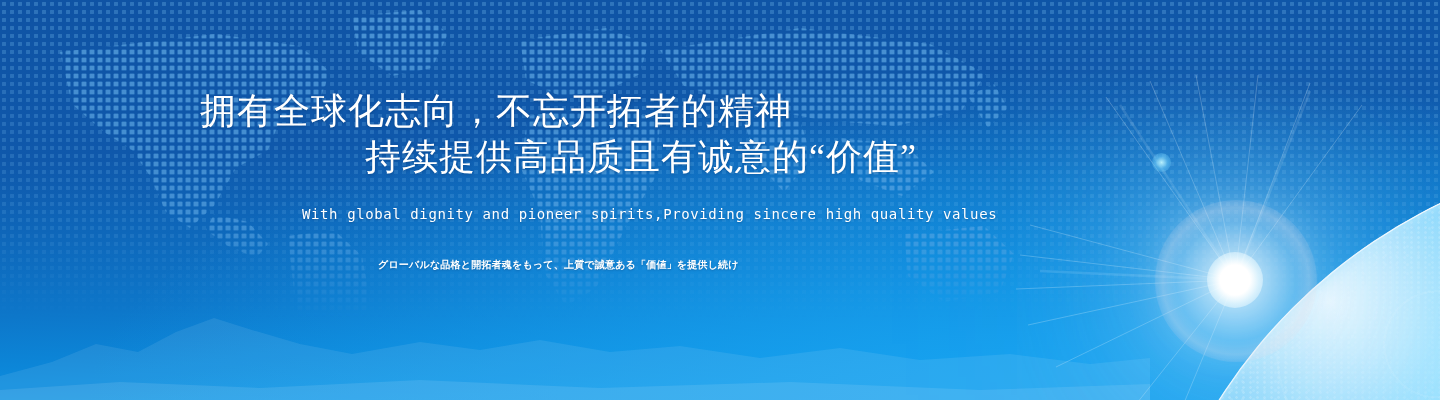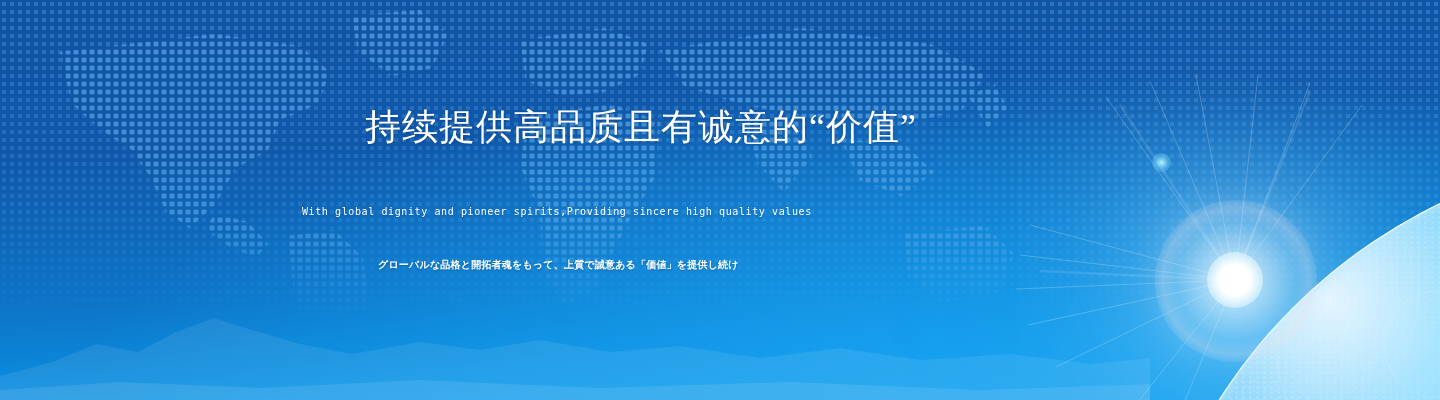--- a/index.html
+++ b/index.html
@@ -115,26 +115,26 @@
   .copy{ position:absolute; left:0; top:0; width:1080px; height:400px; }
 
   .headline{
     position:absolute; left:200px; top:88px;
     font-family:"Liberation Serif", "DejaVu Serif", serif;
     font-size:36px; line-height:46px; color:#ffffff;
     letter-spacing:1px;
     white-space:nowrap;
     text-shadow:0 1px 3px rgba(3,40,85,.35);
   }
-  .headline .l2{ display:block; padding-left:165px;margin-top:16px; }
+  .headline .l2{ display:block; padding-left:165px; }
 
   .subline-en{
     position:absolute; left:302px; top:206px;
     font-family:"DejaVu Sans Mono", "Liberation Mono", monospace;
-    font-size:10px; letter-spacing:.6px; color:#ffffff;
+    font-size:14px; letter-spacing:.6px; color:#ffffff;
     white-space:nowrap;
     text-shadow:0 1px 2px rgba(3,40,85,.30);
   }
 
   .subline-jp{
     position:absolute; left:378px; top:258px;
     font-family:"DejaVu Sans", "Liberation Sans", sans-serif;
     font-size:10px; font-weight:bold; letter-spacing:.2px; color:#ffffff;
     white-space:nowrap;
     text-shadow:0 1px 2px rgba(3,40,85,.30);
@@ -218,19 +218,20 @@
     </svg>
   </div>
 
   <div class="sun-halo"></div>
   <div class="sun-glow"></div>
   <div class="sun-core"></div>
   <div class="flare-dot"></div>
 
   <div class="copy">
     <div class="headline">
+      <span>拥有全球化志向，不忘开拓者的精神</span>
       <span class="l2">持续提供高品质且有诚意的“价值”</span>
     </div>
     <div class="subline-en">With global dignity and pioneer spirits,Providing sincere high quality values</div>
     <div class="subline-jp">グローバルな品格と開拓者魂をもって、上質で誠意ある「価値」を提供し続け</div>
   </div>
 
 </div>
 
 </body></html>

